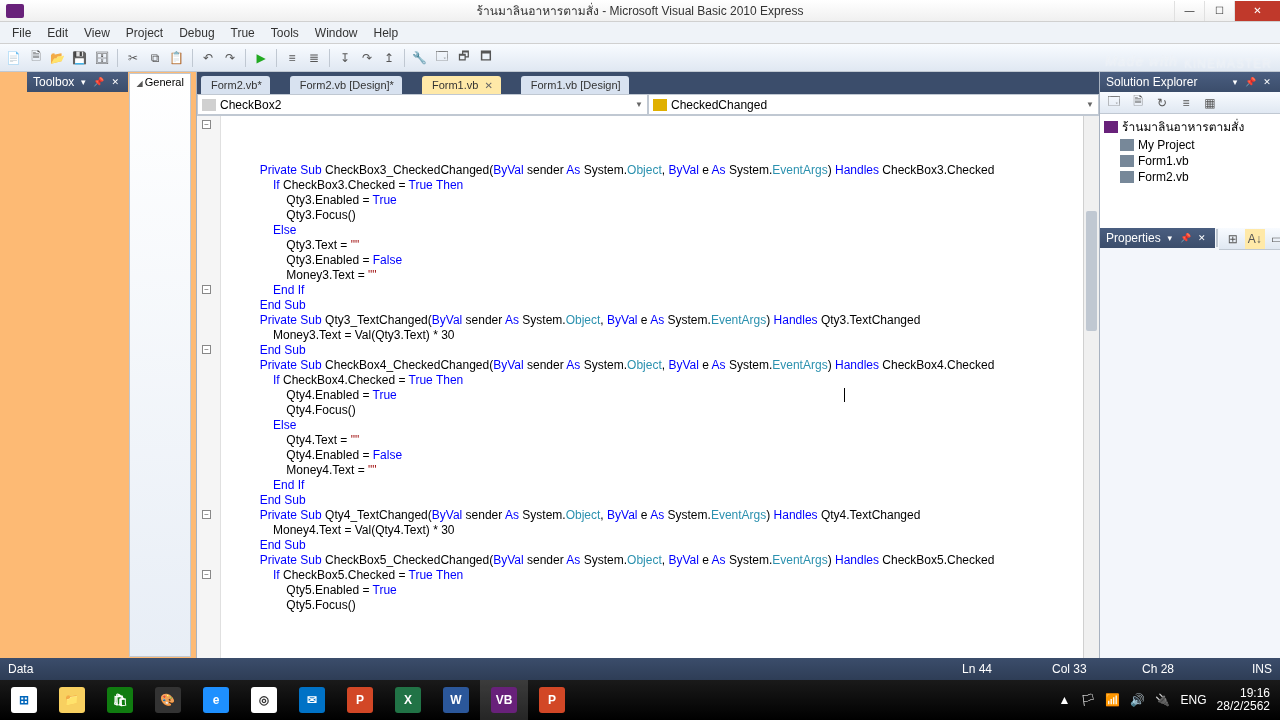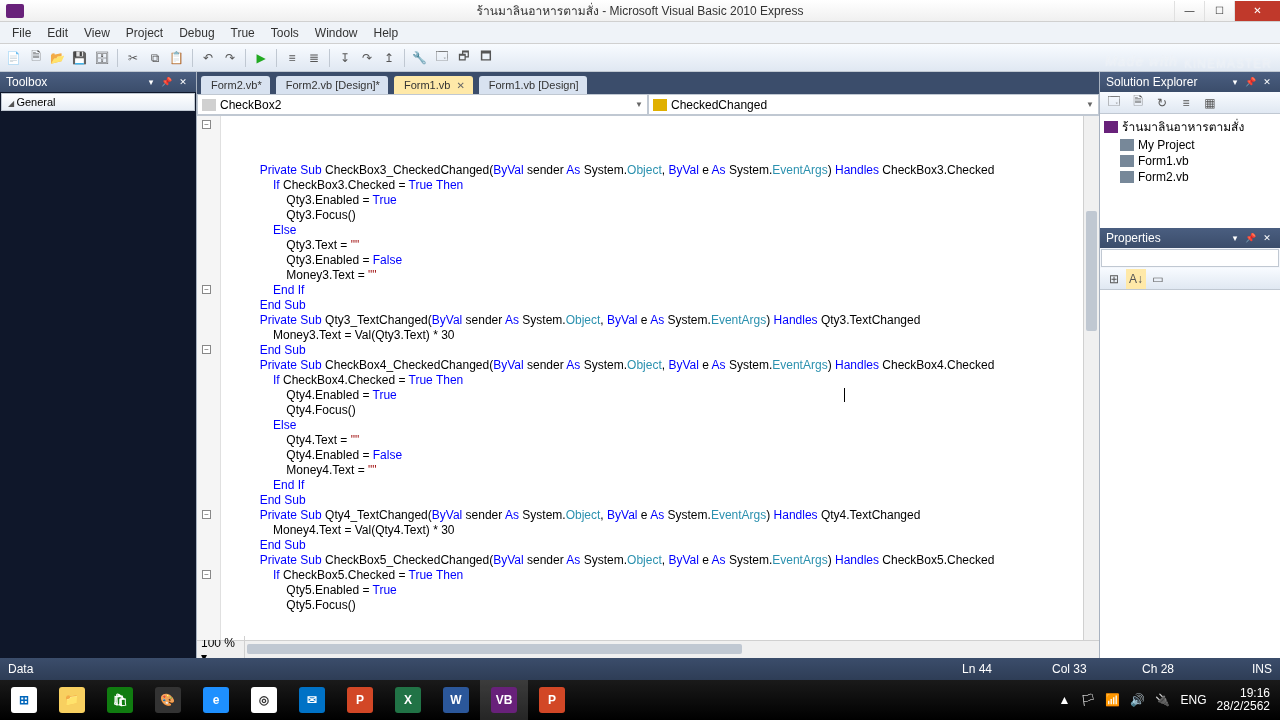--- a/index.html
+++ b/index.html
@@ -14,27 +14,27 @@
 .menu-item { padding: 2px 8px; color: #333; }
 .toolbar { height: 28px; background: linear-gradient(#f8fbff, #e0e8f2); border-bottom: 1px solid #c0c8d2; display: flex; align-items: center; padding: 0 4px; gap: 2px; position: relative; }
 .tb-btn { width: 20px; height: 20px; display: inline-flex; align-items: center; justify-content: center; font-size: 12px; color: #555; }
 .tb-sep { width: 1px; height: 18px; background: #c0c8d2; margin: 0 3px; }
 .watermark { position: absolute; right: 8px; top: 0; font-size: 26px; font-weight: 200; color: rgba(235,240,245,0.7); letter-spacing: 1px; text-shadow: 0 0 2px rgba(255,255,255,0.5); }
 .watermark .made { font-size: 14px; font-style: italic; vertical-align: middle; margin-right: 6px; }
 .main { flex: 1; display: flex; min-height: 0; }
 .panel-head { height: 20px; background: linear-gradient(#4a5e80, #3b4d6b); color: #fff; font-size: 11px; display: flex; align-items: center; padding: 0 6px; }
 .panel-head .spacer { flex: 1; }
 .panel-head .hbtn { width: 14px; text-align: center; color: #fff; font-size: 9px; margin-left: 2px; }
-.toolbox { width: 197px; display: flex; flex-direction: column; background: #0f172a; border-right: 1px solid #a8b2c0; }
+.toolbox { width: 197px; display: flex; background: #fdba74; border-right: 1px solid #a8b2c0; padding-left: 27px; }
 .tbx-cat { background: linear-gradient(#fff, #e8eef6); border: 1px solid #c0c8d2; padding: 2px 6px; margin: 1px; font-size: 11px; font-weight: normal; }
 .tbx-cat::before { content: "◢ "; font-size: 8px; color: #555; }
 .tbx-msg { padding: 14px; text-align: center; color: #666; font-size: 11px; line-height: 1.4; }
 .center { flex: 1; display: flex; flex-direction: column; min-width: 0; }
 .tabrow { height: 22px; background: #3b4d6b; display: flex; align-items: flex-end; padding: 0 4px; }
-.tab { padding: 3px 8px 3px 10px; font-size: 11px; background: #d8e2f0; border-top-left-radius: 3px; border-top-right-radius: 3px; margin-right: 6px; color: #333; display: flex; align-items: center; gap: 4px; }
+.tab { padding: 3px 8px 3px 10px; font-size: 11px; background: #d8e2f0; border-top-left-radius: 3px; border-top-right-radius: 3px; margin-right: 20px; color: #333; display: flex; align-items: center; gap: 4px; }
 .tab.active { background: #ffe9a8; }
 .tab .x { font-size: 10px; color: #666; margin-left: 2px; }
 .drops { height: 22px; display: flex; border-bottom: 1px solid #c0c8d2; }
 .drop { flex: 1; border: 1px solid #c0c8d2; background: #fff; display: flex; align-items: center; padding: 0 4px; font-size: 11px; }
 .drop .ico { width: 14px; height: 12px; background: #d0d0d0; margin-right: 4px; }
 .drop .arrow { margin-left: auto; font-size: 8px; color: #666; }
 .editor { flex: 1; display: flex; background: #fff; min-height: 0; }
 .gutter { width: 24px; background: #f5f5f5; border-right: 1px solid #e0e0e0; display: flex; flex-direction: column; font-size: 10px; color: #888; padding-top: 2px; position: relative; }
 .outline-box { position: absolute; left: 5px; width: 9px; height: 9px; border: 1px solid #888; background: #fff; font-size: 8px; line-height: 7px; text-align: center; color: #555; }
 .code { flex: 1; font-family: Consolas, monospace; font-size: 12px; line-height: 15px; padding: 2px 0 0 12px; color: #000; white-space: pre; overflow: hidden; position: relative; }
@@ -46,21 +46,21 @@
 .zoom-row { height: 18px; background: #f0f0f0; border-top: 1px solid #d0d0d0; display: flex; align-items: center; font-size: 10px; }
 .zoom-row .zoom { width: 48px; padding: 0 4px; border-right: 1px solid #d0d0d0; }
 .zoom-row .hscroll { flex: 1; height: 14px; background: #f0f0f0; position: relative; }
 .zoom-row .hscroll .thumb { position: absolute; left: 2px; top: 1px; width: 58%; height: 10px; background: #c0c8d2; border-radius: 2px; }
 .right { width: 181px; display: flex; flex-direction: column; border-left: 1px solid #a8b2c0; background: #f3f6fb; }
 .rtoolbar { height: 22px; background: linear-gradient(#f8fbff, #e0e8f2); border-bottom: 1px solid #c0c8d2; display: flex; align-items: center; padding: 0 4px; gap: 4px; }
 .tree { flex: 1; background: #fff; padding: 2px; font-size: 11px; overflow: hidden; }
 .tree-item { display: flex; align-items: center; padding: 1px 2px; }
 .tree-item .ico { width: 14px; height: 12px; background: #789; margin-right: 4px; }
 .tree-item.lvl1 { padding-left: 18px; }
-.props { height: 430px; display: flex; flex-direction: column; }
+.props { height: 430px; display: flex; flex-direction: row; }
 .props-body { flex: 1; background: #fff; }
 .props-tb { height: 22px; background: linear-gradient(#f8fbff, #e0e8f2); border-bottom: 1px solid #c0c8d2; display: flex; align-items: center; padding: 0 4px; gap: 2px; }
 .props-combo { height: 18px; border: 1px solid #c0c8d2; background: #fff; margin: 1px; }
 .statusbar { height: 22px; background: linear-gradient(#3b4d6b, #2e3d56); color: #fff; font-size: 11px; display: flex; align-items: center; padding: 0 8px; }
 .statusbar .cell { margin-left: auto; }
 .statusbar .c { width: 90px; text-align: left; }
 .taskbar { height: 40px; background: linear-gradient(#1a1a1a, #000); display: flex; align-items: center; }
 .tb-icon { width: 48px; height: 40px; display: inline-flex; align-items: center; justify-content: center; font-size: 18px; }
 .tb-icon .sq { width: 26px; height: 26px; border-radius: 3px; display: flex; align-items: center; justify-content: center; color: #fff; font-weight: bold; font-size: 12px; }
 .tray { margin-left: auto; color: #fff; font-size: 10px; display: flex; align-items: center; gap: 10px; padding: 0 10px; }
@@ -162,26 +162,20 @@
           <div class="outline-box" style="top: 394px;">−</div>
           <div class="outline-box" style="top: 454px;">−</div>
         </div>
       <div class="code" id="code">
         <div class="cursor-caret" style="left:623px; top:272px;"></div>
       <div>        <span class="kw">Private Sub</span> CheckBox3_CheckedChanged(<span class="kw">ByVal</span> sender <span class="kw">As</span> System.<span class="cls">Object</span>, <span class="kw">ByVal</span> e <span class="kw">As</span> System.<span class="cls">EventArgs</span>) <span class="kw">Handles</span> CheckBox3.Checked</div><div>            <span class="kw">If</span> CheckBox3.Checked = <span class="kw">True Then</span></div><div>                Qty3.Enabled = <span class="kw">True</span></div><div>                Qty3.Focus()</div><div>            <span class="kw">Else</span></div><div>                Qty3.Text = <span class="str">""</span></div><div>                Qty3.Enabled = <span class="kw">False</span></div><div>                Money3.Text = <span class="str">""</span></div><div>            <span class="kw">End If</span></div><div>        <span class="kw">End Sub</span></div><div></div><div>        <span class="kw">Private Sub</span> Qty3_TextChanged(<span class="kw">ByVal</span> sender <span class="kw">As</span> System.<span class="cls">Object</span>, <span class="kw">ByVal</span> e <span class="kw">As</span> System.<span class="cls">EventArgs</span>) <span class="kw">Handles</span> Qty3.TextChanged</div><div>            Money3.Text = Val(Qty3.Text) * 30</div><div>        <span class="kw">End Sub</span></div><div></div><div>        <span class="kw">Private Sub</span> CheckBox4_CheckedChanged(<span class="kw">ByVal</span> sender <span class="kw">As</span> System.<span class="cls">Object</span>, <span class="kw">ByVal</span> e <span class="kw">As</span> System.<span class="cls">EventArgs</span>) <span class="kw">Handles</span> CheckBox4.Checked</div><div>            <span class="kw">If</span> CheckBox4.Checked = <span class="kw">True Then</span></div><div>                Qty4.Enabled = <span class="kw">True</span></div><div>                Qty4.Focus()</div><div>            <span class="kw">Else</span></div><div>                Qty4.Text = <span class="str">""</span></div><div>                Qty4.Enabled = <span class="kw">False</span></div><div>                Money4.Text = <span class="str">""</span></div><div>            <span class="kw">End If</span></div><div>        <span class="kw">End Sub</span></div><div></div><div>        <span class="kw">Private Sub</span> Qty4_TextChanged(<span class="kw">ByVal</span> sender <span class="kw">As</span> System.<span class="cls">Object</span>, <span class="kw">ByVal</span> e <span class="kw">As</span> System.<span class="cls">EventArgs</span>) <span class="kw">Handles</span> Qty4.TextChanged</div><div>            Money4.Text = Val(Qty4.Text) * 30</div><div>        <span class="kw">End Sub</span></div><div></div><div>        <span class="kw">Private Sub</span> CheckBox5_CheckedChanged(<span class="kw">ByVal</span> sender <span class="kw">As</span> System.<span class="cls">Object</span>, <span class="kw">ByVal</span> e <span class="kw">As</span> System.<span class="cls">EventArgs</span>) <span class="kw">Handles</span> CheckBox5.Checked</div><div>            <span class="kw">If</span> CheckBox5.Checked = <span class="kw">True Then</span></div><div>                Qty5.Enabled = <span class="kw">True</span></div><div>                Qty5.Focus()</div></div>
       <div class="vscroll">
           <div class="thumb"></div>
         </div>
     </div>
-    <div class="zoom-row">
-      <div class="zoom"><span>100 %</span> ▾</div>
-      <div class="hscroll">
-          <div class="thumb"></div>
-        </div>
-    </div>
   </div>
 
   <div class="right">
     <div class="panel-head">
       <span>Solution Explorer</span>
       <span class="spacer"></span>
       <span class="hbtn">▾</span>
       <span class="hbtn">📌</span>
       <span class="hbtn">✕</span>
     </div>

